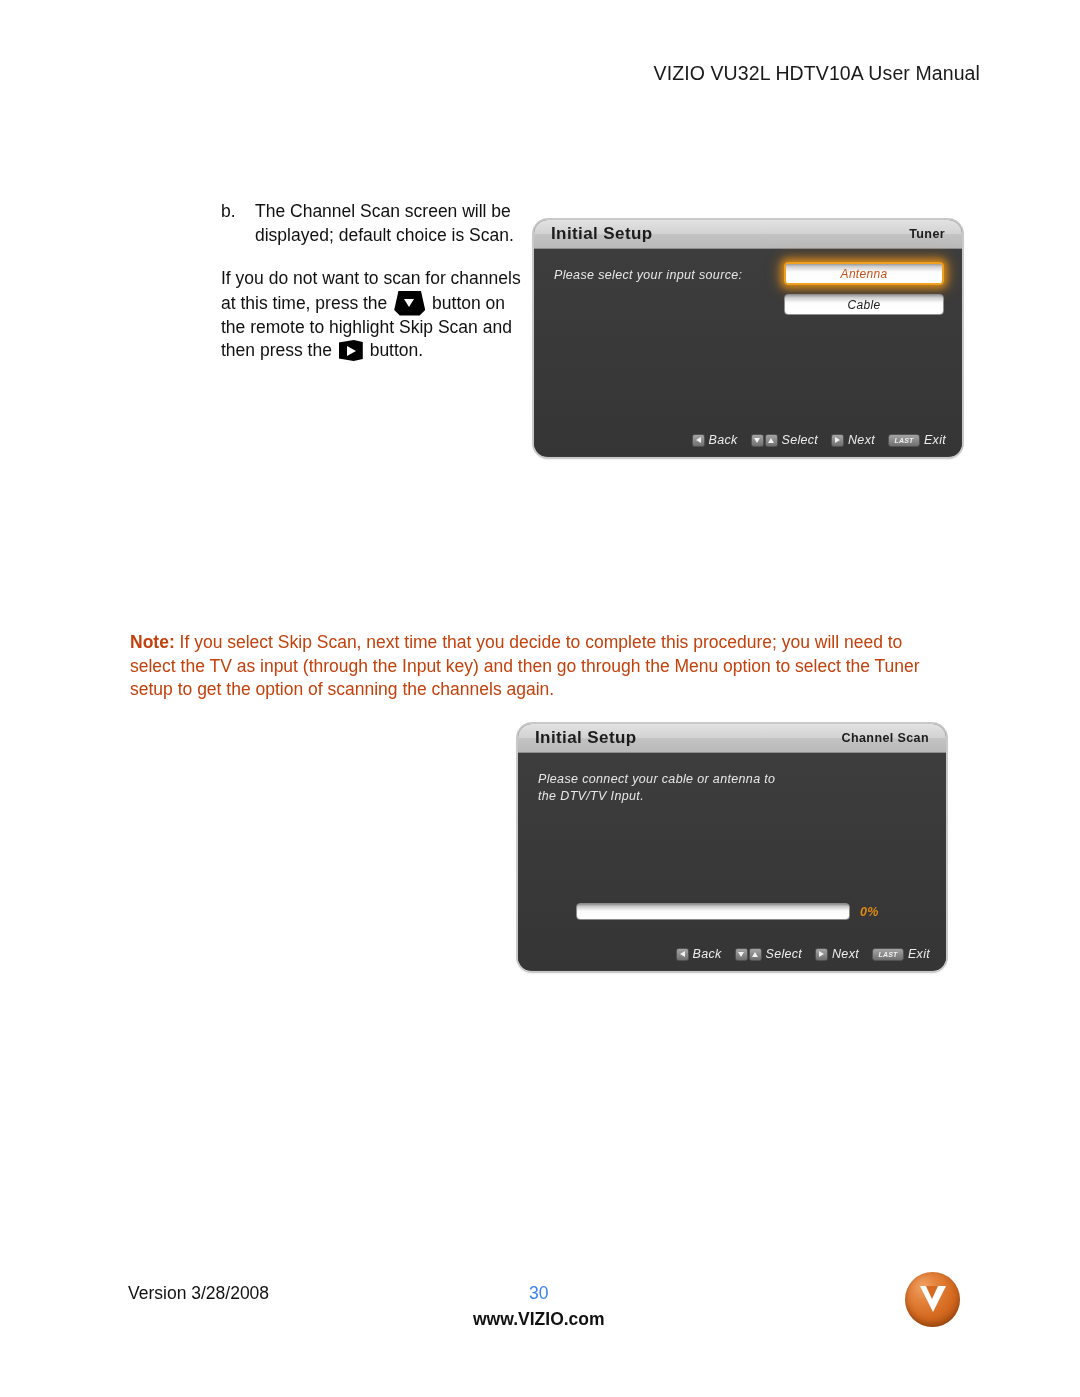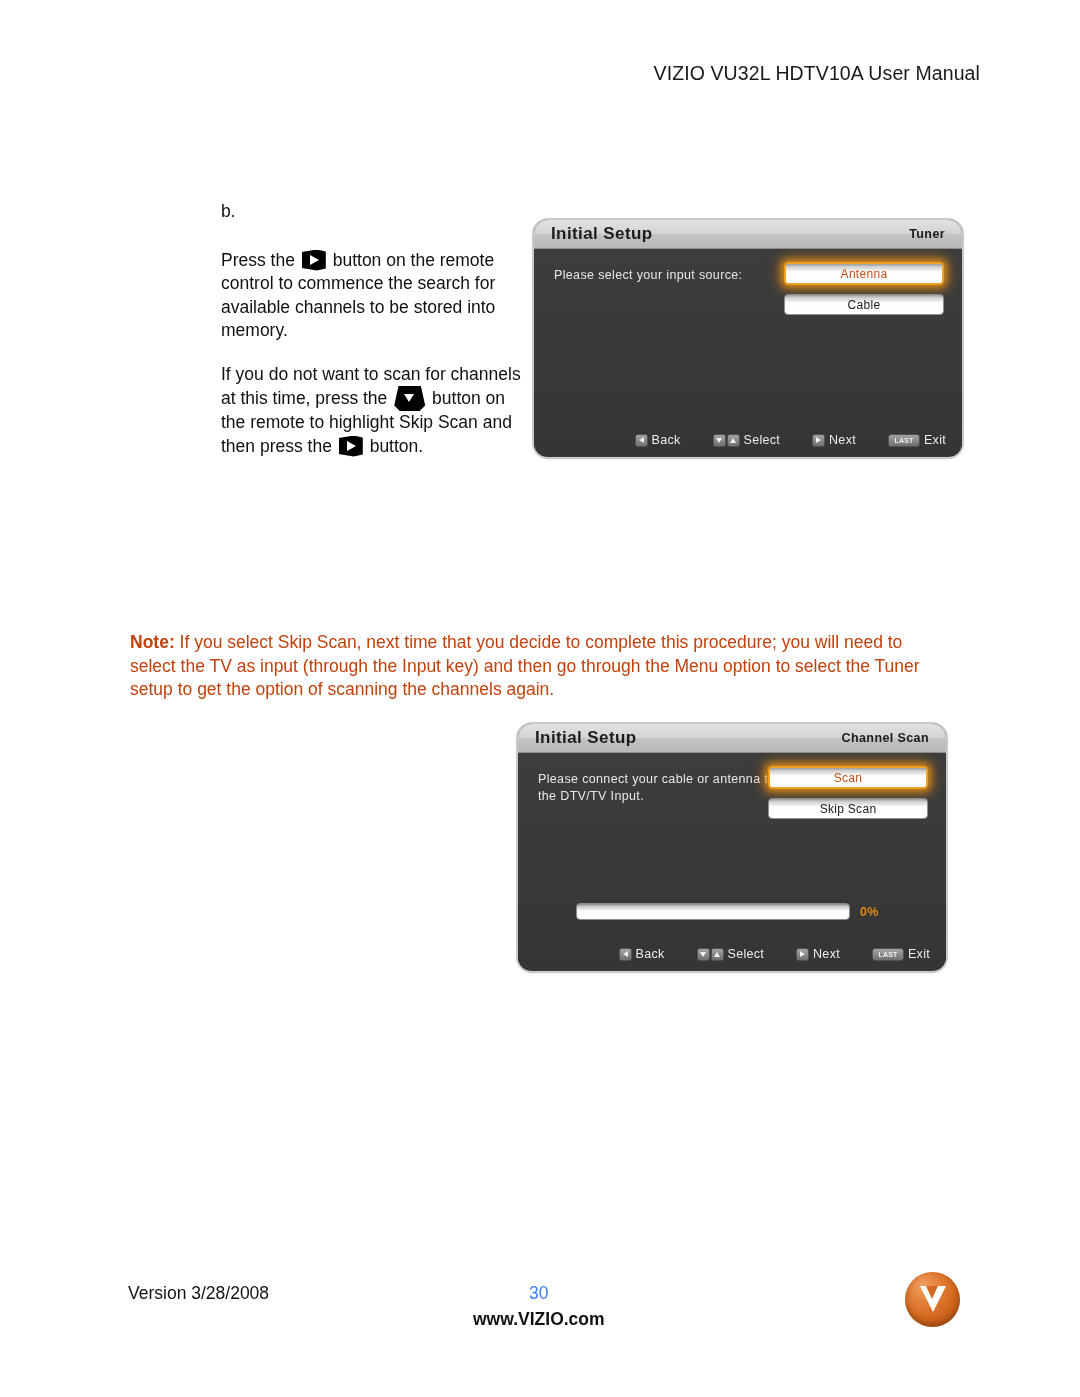--- a/index.html
+++ b/index.html
@@ -155,20 +155,21 @@
   .osd-section {
     font-size: 12.5px;
     color: #1c1c1c;
     letter-spacing: 0.4px;
     font-weight: bold;
   }
   .osd-body {
     position: relative;
     height: calc(100% - 30px);
     background: linear-gradient(to bottom, #3d3d3d 0%, #353535 100%);
+    font-style: italic;
   }
   .osd-prompt {
     position: absolute;
     left: 20px;
     top: 18px;
     font-size: 12.5px;
     line-height: 17px;
     color: #e8e8e8;
     letter-spacing: 0.35px;
     width: 240px;
@@ -228,21 +229,21 @@
     letter-spacing: 0.3px;
   }
 
   
   .osd-nav {
     position: absolute;
     right: 16px;
     bottom: 9px;
     display: flex;
     align-items: center;
-    gap: 32px;
+    gap: 13px;
   }
   .nav-item {
     display: flex;
     align-items: center;
     font-size: 12.5px;
     color: #ececec;
     letter-spacing: 0.3px;
   }
   .nav-item .lbl { margin-left: 4px; }
   .keycap {
@@ -357,29 +358,23 @@
 </style>
 </head>
 <body>
 
 <div class="page-header">VIZIO VU32L HDTV10A User Manual</div>
 
 <div class="instructions">
 
   <div class="step-row">
     <div class="step-marker">b.</div>
-  </div>
-
-  <div class="para">
-    <span>Press the</span>
-    <span class="key-right">
-      <span class="body"></span><span class="tri"></span>
-    </span>
-    <span>button on the remote control to commence the search for available channels to be stored into memory.</span>
-  </div>
+    <div class="step-text">The Channel Scan screen will be displayed; default choice is Scan.</div>
+  </div>
+
 
   <div class="para para-2">
     <span>If you do not want to scan for channels at this time, press the</span>
     <span class="key-down">
       <span class="body"></span><span class="tri"></span>
     </span>
     <span>button on the remote to highlight Skip Scan and then press the</span>
     <span class="key-right">
       <span class="body"></span><span class="tri"></span>
     </span>
@@ -436,24 +431,20 @@
 </div>
 
 <div class="osd osd-2">
   <div class="osd-titlebar">
     <span class="osd-title">Initial Setup</span>
     <span class="osd-section">Channel Scan</span>
   </div>
   <div class="osd-body">
     <div class="osd-prompt">Please connect your cable or antenna to the DTV/TV Input.</div>
 
-    <div class="osd-options">
-      <div class="osd-btn selected">Scan</div>
-      <div class="osd-btn">Skip Scan</div>
-    </div>
 
     <div class="osd-progress-wrap">
       <div class="osd-progress-track"></div>
       <div class="osd-progress-label">0%</div>
     </div>
 
     <div class="osd-nav">
       <div class="nav-item">
         <span class="keycap">
             <span class="tri-left"></span>

